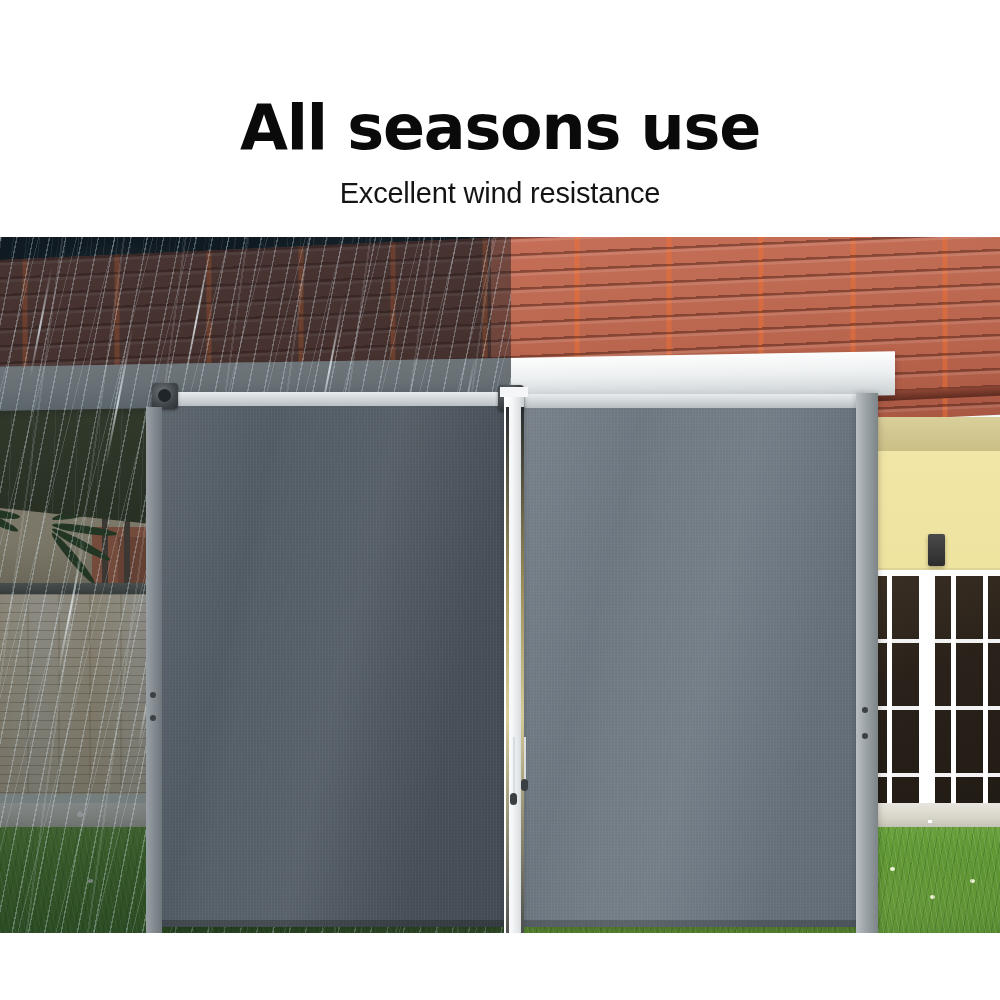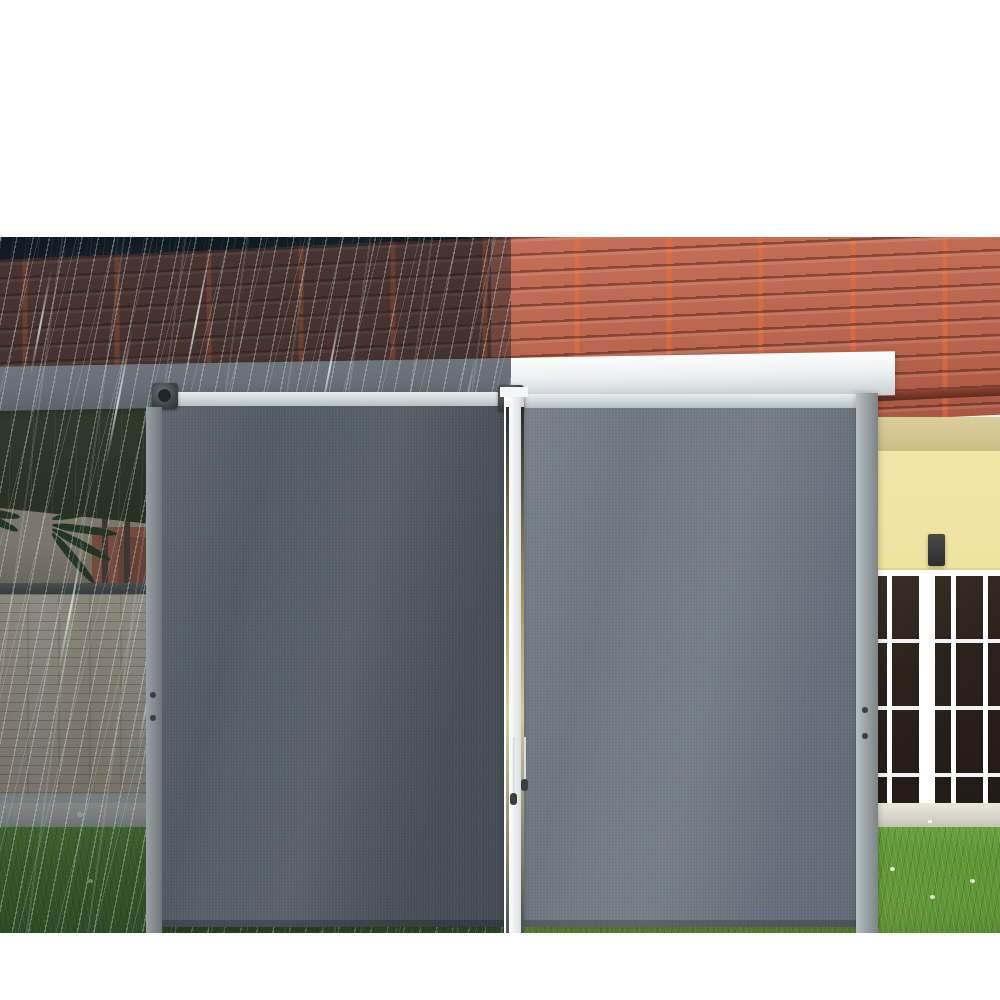--- a/index.html
+++ b/index.html
@@ -201,20 +201,24 @@
   .cord-weight{position:absolute;z-index:52;width:7px;height:12px;border-radius:4px;background:#3a3f44;}
 
   
   .bottom-band{position:absolute;left:0;top:933px;width:1000px;height:67px;background:#ffffff;z-index:65;}
 </style>
 </head>
 <body>
 
 <div id="stage">
 
+  <div class="header">
+    <div class="headline">All seasons use</div>
+    <div class="subhead">Excellent wind resistance</div>
+  </div>
 
   <div class="photo">
 
     <div class="sky-bright"></div>
     <div class="sky-storm">
       <div class="cloud-wisp" style="left:30px;top:20px;width:180px;height:50px;"></div>
       <div class="cloud-wisp" style="left:250px;top:8px;width:200px;height:44px;"></div>
       <div class="cloud-wisp" style="left:120px;top:76px;width:230px;height:40px;"></div>
     </div>
 

